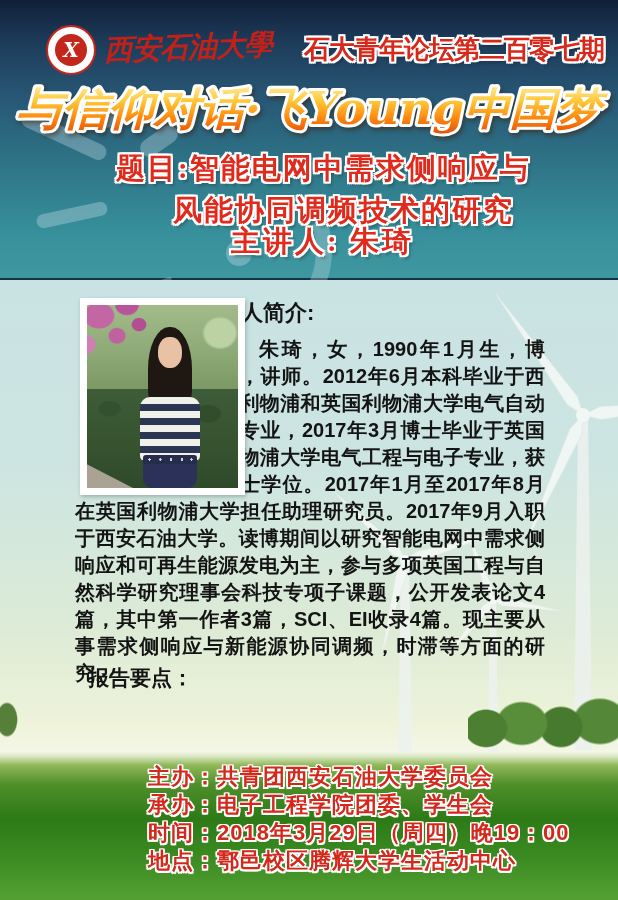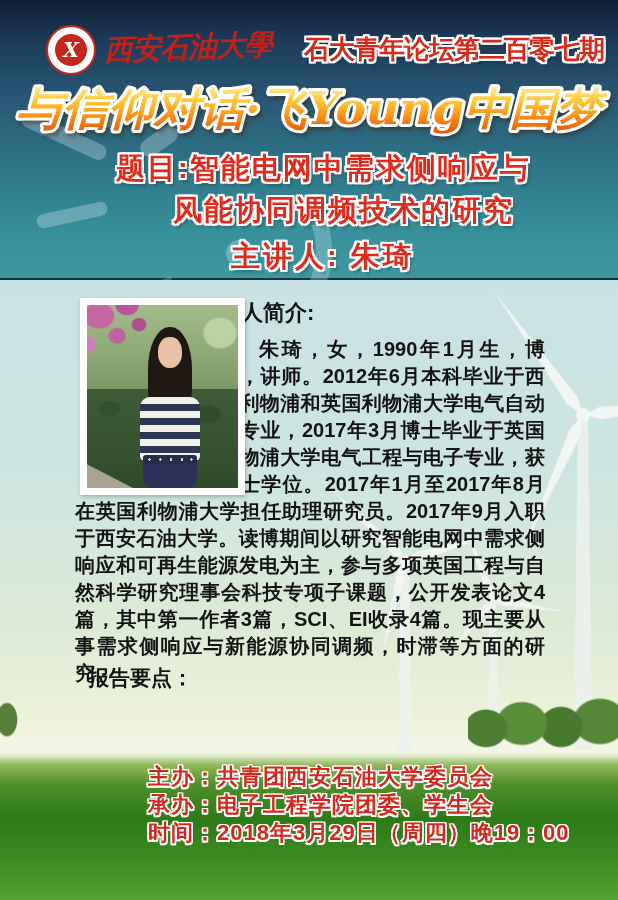--- a/index.html
+++ b/index.html
@@ -17,29 +17,29 @@
   .logo{position:absolute;left:46px;top:25px;width:50px;height:50px;border-radius:50%;
     background:#fdfdfd;border:2px solid #c3261b;box-sizing:border-box;
     display:flex;align-items:center;justify-content:center;}
   .logo-inner{width:32px;height:32px;border-radius:50%;background:#c3261b;
     display:flex;align-items:center;justify-content:center;
     color:#fff;font-family:"DejaVu Serif",serif;font-style:italic;font-weight:bold;font-size:20px;line-height:1;}
   .univ-name{position:absolute;left:104px;top:28px;font-family:"DejaVu Serif",serif;
     font-style:italic;font-weight:bold;font-size:29px;color:#c2211a;letter-spacing:-1px;
     transform:rotate(-2deg);white-space:nowrap;}
   .stroke-white{text-shadow:-2px -2px 0 #fff,2px -2px 0 #fff,-2px 2px 0 #fff,2px 2px 0 #fff,
-    0 -2px 0 #fff,0 2px 0 #fff,-2px 0 0 #fff,2px 0 0 #fff,3px 4px 3px rgba(30,30,30,.35);}
+    0 -2px 0 #fff,0 2px 0 #fff,-2px 0 0 #fff,2px 0 0 #fff,3px 4px 3px rgba(30,30,30,.35);font-family:Liberation Serif, serif;}
   .forum-banner{position:absolute;right:14px;top:32px;font-size:26px;font-weight:bold;
     color:#d8281a;letter-spacing:-1px;white-space:nowrap;}
   .main-title-svg{position:absolute;left:0;top:74px;filter:drop-shadow(2px 3px 2px rgba(60,25,0,.45));}
   .topic-line{position:absolute;font-size:29px;font-weight:bold;color:#e02a1c;
     letter-spacing:2px;white-space:nowrap;}
   .topic-1{left:116px;top:149px;}
   .topic-2{left:173px;top:191px;}
-  .speaker{left:231px;top:237px;letter-spacing:3px;}
+  .speaker{left:231px;top:222px;letter-spacing:3px;}
 
   
   .mid-section{position:absolute;left:0;top:280px;width:618px;height:472px;
     background:linear-gradient(180deg,#c9e2e3 0%,#cde5e1 40%,#ddebd6 74%,#eef3da 94%,#f4f6e6 100%);}
   .turbines{position:absolute;left:300px;top:5px;width:318px;height:467px;opacity:.9;}
   .trees-right{position:absolute;left:468px;top:405px;width:150px;height:70px;
     background:
       radial-gradient(34px 30px at 12% 62%, #4d7f33 60%, transparent 65%),
       radial-gradient(40px 34px at 36% 55%, #588d3a 60%, transparent 66%),
       radial-gradient(34px 32px at 62% 60%, #477a2e 60%, transparent 66%),
@@ -201,16 +201,17 @@
     <div class="report">
       <div class="report-label">报告要点：</div>
     </div>
   </div>
 
   <div class="grass-section">
     <div class="footer-lines">
       <div class="footer-line">主办：共青团西安石油大学委员会</div>
       <div class="footer-line">承办：电子工程学院团委、学生会</div>
       <div class="footer-line">时间：2018年3月29日（周四）晚19：00</div>
+      <div class="footer-line">地点：鄠邑校区腾辉大学生活动中心</div>
     </div>
   </div>
 
 </div>
 
 </body></html>

